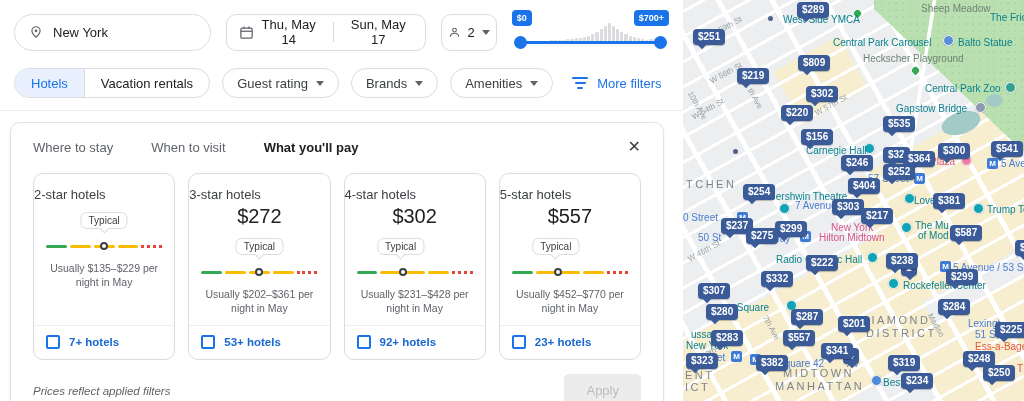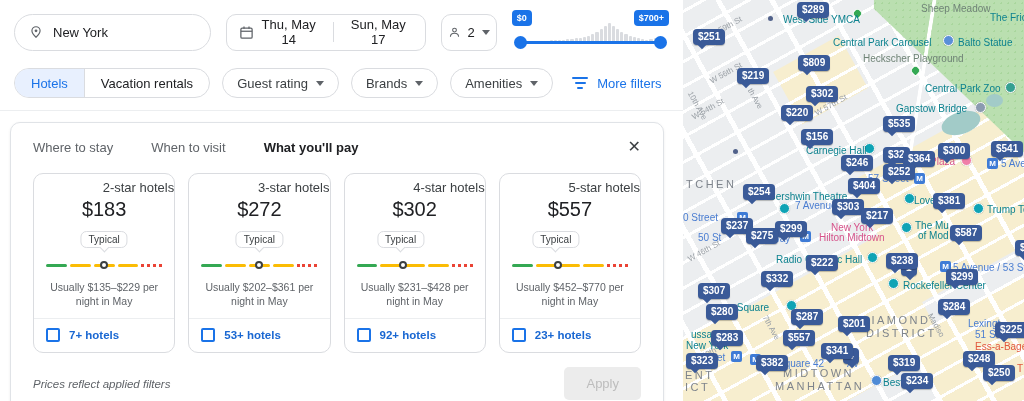--- a/index.html
+++ b/index.html
@@ -50,21 +50,21 @@
   
   .panel { position:relative; margin:11px 10px 0 10px; width:654px; border:1px solid #e0e3e7;
     border-radius:10px; box-shadow:0 1px 3px rgba(60,64,67,.08); background:#fff; }
   .tabsrow { display:flex; align-items:center; gap:38px; padding:16px 22px 6px 22px; }
   .tab { font-size:13px; color:#5f6368; cursor:pointer; }
   .tab.active { color:#202124; font-weight:bold; }
   .closex { margin-left:auto; font-size:16px; color:#3c4043; cursor:pointer; line-height:1; }
 
   .cards { display:flex; gap:13px; padding:12px 22px 0 22px; }
   .card { flex:1; border:1px solid #dadce0; border-radius:10px; display:flex; flex-direction:column; }
-  .card .ttl { text-align:right; font-size:13px; color:#3c4043; margin-top:6px; }
+  .card .ttl { text-align:left; font-size:13px; color:#3c4043; margin-top:13px; }
   .card .prc { text-align:center; font-size:20px; font-weight:500; color:#202124; margin-top:3px; }
   .typwrap { position:relative; height:22px; margin-top:10px; }
   .typ { position:absolute; transform:translateX(-50%); border:1px solid #dadce0; border-radius:6px;
     font-size:10px; color:#3c4043; padding:2px 7px; background:#fff; white-space:nowrap; }
   .typ .tail { position:absolute; left:50%; bottom:-4px; width:7px; height:7px; background:#fff;
     border-right:1px solid #dadce0; border-bottom:1px solid #dadce0;
     transform:translateX(-50%) rotate(45deg); }
   .pbar { position:relative; height:12px; margin:7px 12px 0 12px; }
   .pbar .segs { display:flex; gap:3px; position:absolute; left:0; right:0; top:4px; }
   .pbar .seg { flex:1; height:3px; border-radius:2px; }
@@ -223,21 +223,20 @@
         <span class="tab">Where to stay</span>
         <span class="tab">When to visit</span>
         <span class="tab active">What you'll pay</span>
         <span class="closex">✕</span>
       </div>
 
       <div class="cards">
 
         <div class="card">
           <div class="ttl">2-star hotels</div>
-          <div class="prc">$183</div>
           <div class="typwrap">
               <span class="typ" style="left: 50%;"><span>Typical</span><i class="tail"></i></span>
             </div>
           <div class="pbar">
             <span class="segs">
                 <span class="seg g"></span>
                 <span class="seg y"></span>
                 <span class="seg y"></span>
                 <span class="seg y"></span>
                 <span class="seg r"></span>

